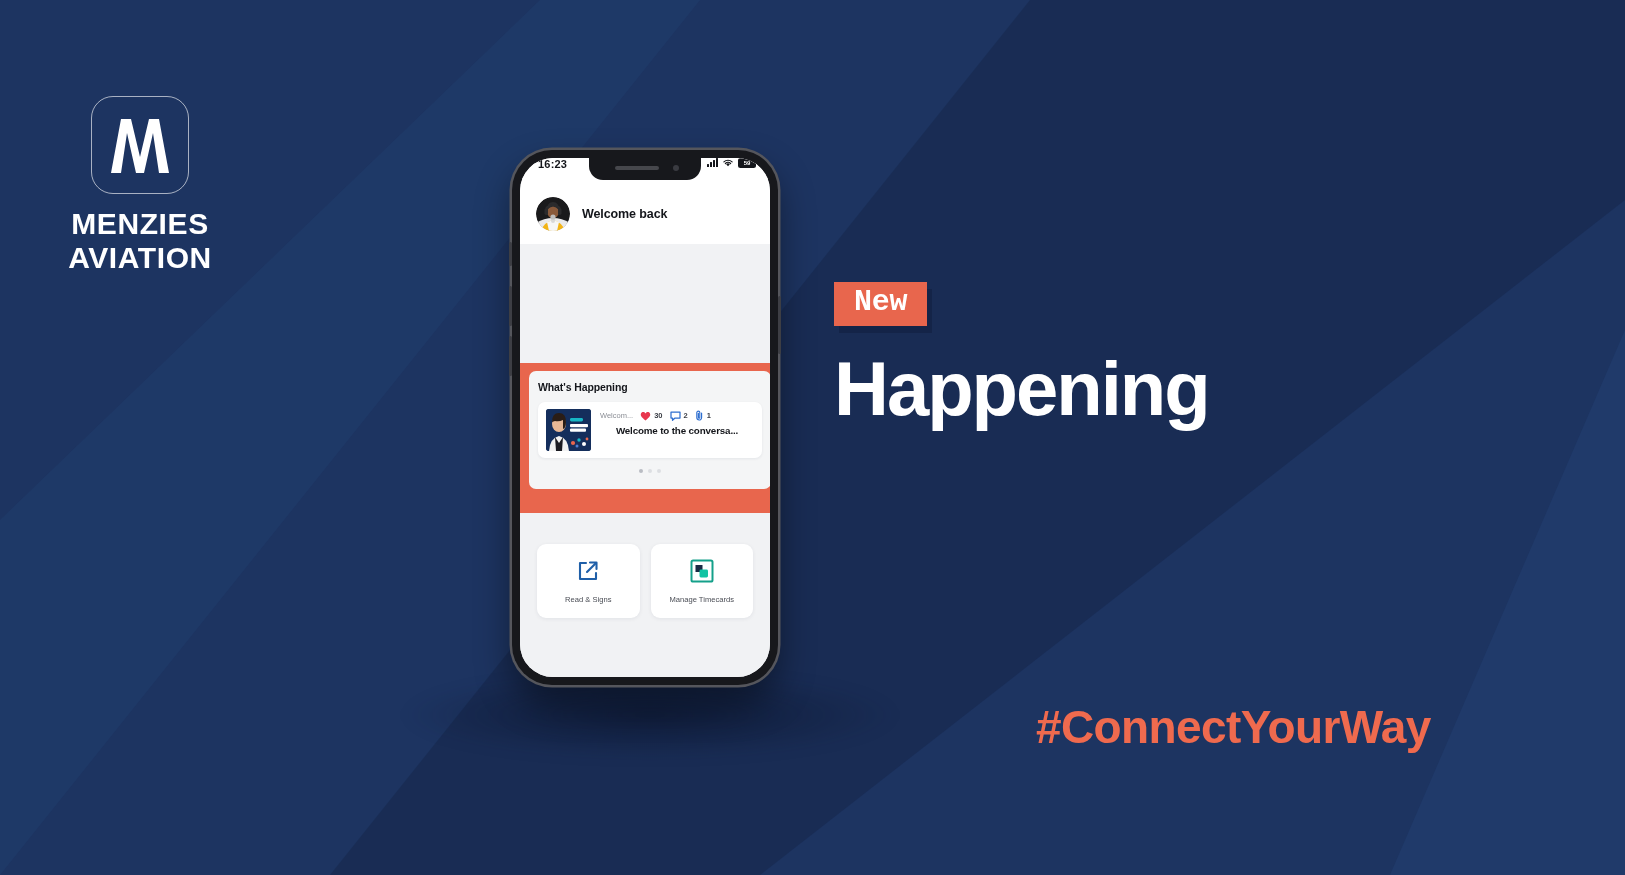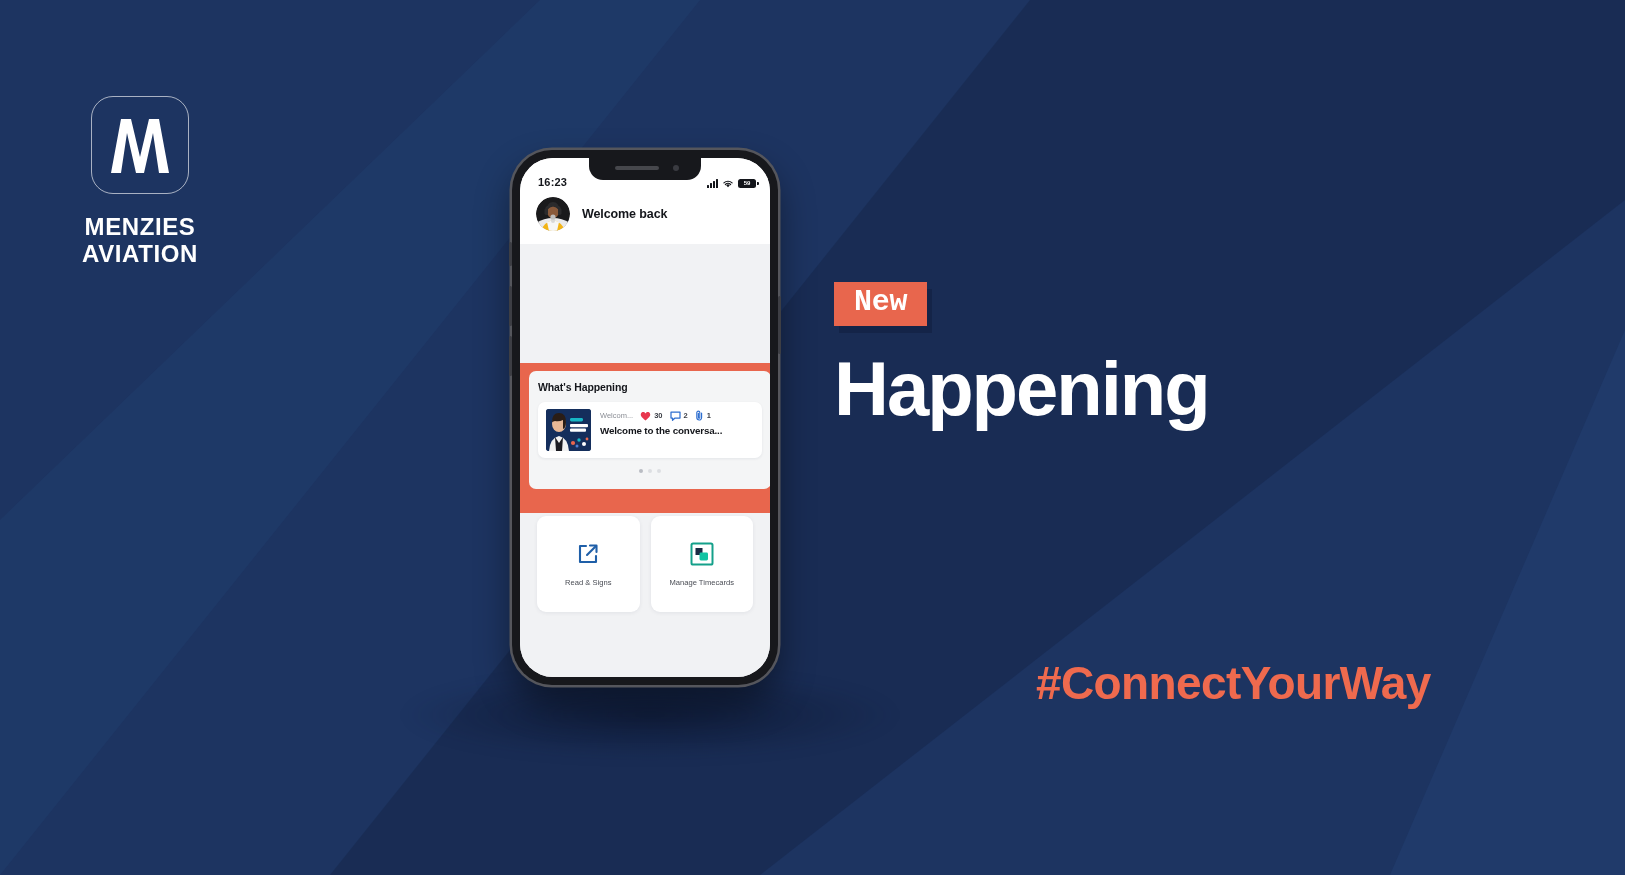--- a/index.html
+++ b/index.html
@@ -19,22 +19,22 @@
     position:absolute; left:88px; top:96px; width:104px;
     display:flex; flex-direction:column; align-items:center;
   }
   #logo-mark {
     width:98px; height:98px; border-radius:22px;
     border:1.6px solid rgba(255,255,255,.62);
     display:flex; align-items:center; justify-content:center;
   }
   #logo-mark svg { display:block; }
   #logo-word {
-    margin-top:20px; color:#fff; text-align:center;
-    font-size:24px; font-weight:700; line-height:1.12; letter-spacing:.6px;
+    margin-top:13px; color:#fff; text-align:center;
+    font-size:30px; font-weight:700; line-height:1.12; letter-spacing:.6px;
   }
   #logo-word span { display:block; }
 
   
   #phone-wrap { position:absolute; left:510px; top:150px; width:272px; height:540px; }
   #phone-shadow{
     position:absolute; left:-110px; top:520px; width:500px; height:90px;
     background:radial-gradient(ellipse at center, rgba(8,16,38,.55) 0%, rgba(8,16,38,0) 70%);
     filter:blur(6px);
   }
@@ -57,21 +57,21 @@
     position:absolute; left:50%; transform:translateX(-50%); top:0;
     width:112px; height:22px; background:#17181c;
     border-bottom-left-radius:14px; border-bottom-right-radius:14px; z-index:40;
   }
   #notch .speaker { position:absolute; left:26px; top:8px; width:44px; height:4px; background:#46474c; border-radius:2px; }
   #notch .camera  { position:absolute; right:22px; top:7px; width:6px; height:6px; background:#3a3b41; border-radius:50%; }
 
   
   #status-bar {
     position:relative; height:30px; background:#fff;
-    display:flex; align-items:flex-end; justify-content:space-between;
+    display:flex; align-items:flex-start; justify-content:space-between;
     padding:0 14px 0 18px; z-index:30;
   }
   #status-time { font-size:11px; font-weight:700; color:#14161b; letter-spacing:.2px; }
   #status-icons { display:flex; align-items:center; gap:4px; }
   .sig-bars { display:flex; align-items:flex-end; gap:1px; height:9px; }
   .sig-bars i { display:block; width:2px; background:#14161b; border-radius:.5px; }
   .sig-bars i:nth-child(1){height:3px;} .sig-bars i:nth-child(2){height:5px;}
   .sig-bars i:nth-child(3){height:7px;} .sig-bars i:nth-child(4){height:9px;}
   .batt { position:relative; width:18px; height:9.5px; border-radius:2.5px; background:#14161b; display:flex; align-items:center; justify-content:center; }
   .batt::after { content:""; position:absolute; right:-2.5px; top:3px; width:1.5px; height:3.5px; background:#14161b; border-radius:0 1px 1px 0; }
@@ -102,62 +102,63 @@
     padding:10px 9px 0 9px; overflow:hidden;
   }
   #wh-title { font-size:10.5px; font-weight:700; color:#14161b; letter-spacing:-.1px; margin-bottom:9px; }
   #wh-post {
     background:#fff; border-radius:7px; padding:7px 8px;
     display:flex; gap:9px; align-items:flex-start;
     box-shadow:0 1px 3px rgba(20,30,60,.07);
   }
   #wh-thumb { width:45px; height:42px; border-radius:3px; overflow:hidden; flex:none; background:#15305c; }
   #wh-thumb svg { display:block; }
-  #wh-body { flex:1; min-width:0; padding-top:1px; }
+  #wh-body { flex:1; min-width:0; padding-top:1px;text-align:center; }
   #wh-meta { display:flex; align-items:center; gap:7px; margin-bottom:4px; }
   #wh-author { font-size:7.5px; color:#8c8f96; white-space:nowrap; overflow:hidden; }
   .metric { display:flex; align-items:center; gap:3px; }
   .metric span { font-size:7.5px; color:#3a3d45; font-weight:600; }
   #wh-headline {
     font-size:9.8px; font-weight:700; color:#14161b; letter-spacing:-.15px;
     white-space:nowrap; overflow:hidden; text-overflow:ellipsis;
   }
   #wh-dots { display:flex; justify-content:center; gap:5px; margin-top:11px; }
   #wh-dots i { width:4px; height:4px; border-radius:50%; background:#dcdee2; display:block; }
   #wh-dots i.on { background:#b9bcc3; }
 
   
   #tiles {
     position:absolute; left:0; top:272px; width:250px;
     display:grid; grid-template-columns:1fr 1fr; gap:11px; padding:0 17px;
   }
   .tile {
-    background:#fff; border-radius:9px; height:96px;
+    background:#fff; border-radius:9px; height:74px;
     display:flex; flex-direction:column; align-items:center; justify-content:center; gap:11px;
     box-shadow:0 1px 4px rgba(20,30,60,.07);
+    margin-top:28px;
   }
   .tile-ico { height:28px; display:flex; align-items:center; justify-content:center; }
   .tile-label { font-size:7.6px; color:#4a4d55; text-align:center; padding:0 5px; line-height:1.15; }
 
   
   #copy { position:absolute; left:834px; top:282px; width:700px; }
   #new-badge {
     display:inline-block; background:#e8664d; color:#fff;
     font-size:30px; font-weight:700; letter-spacing:-.3px;
     padding:5px 20px 7px 20px; line-height:1.05;
     box-shadow:5px 7px 0 rgba(10,20,46,.30);
     font-family:Liberation Mono, monospace;
   }
   #headline {
     margin-top:27px; color:#fff; font-weight:700;
     font-size:76px; line-height:.95; letter-spacing:-2px;
   }
   #headline span { display:block; }
   #hashtag {
-    position:absolute; left:1036px; top:656px;
+    position:absolute; left:1036px; top:700px;
     color:#ef6a4e; font-weight:700; font-size:46px; letter-spacing:-.6px;
   }
 </style>
 </head>
 <body>
 
 <div id="bg">
   <svg viewBox="0 0 1625 875" preserveAspectRatio="none">
     <rect x="0" y="0" width="1625" height="875" fill="#1d3461"></rect>
     <polygon points="0,520 540,0 700,0 0,875" fill="#22406f" opacity="0.42"></polygon>

